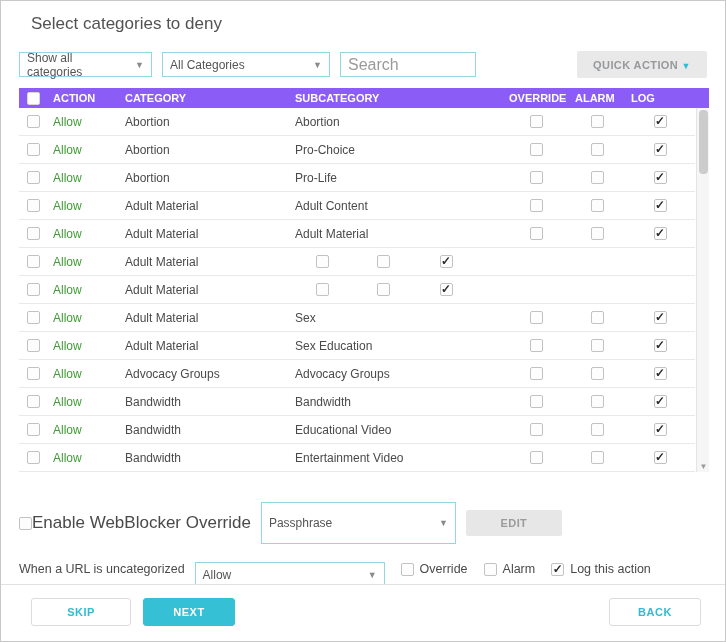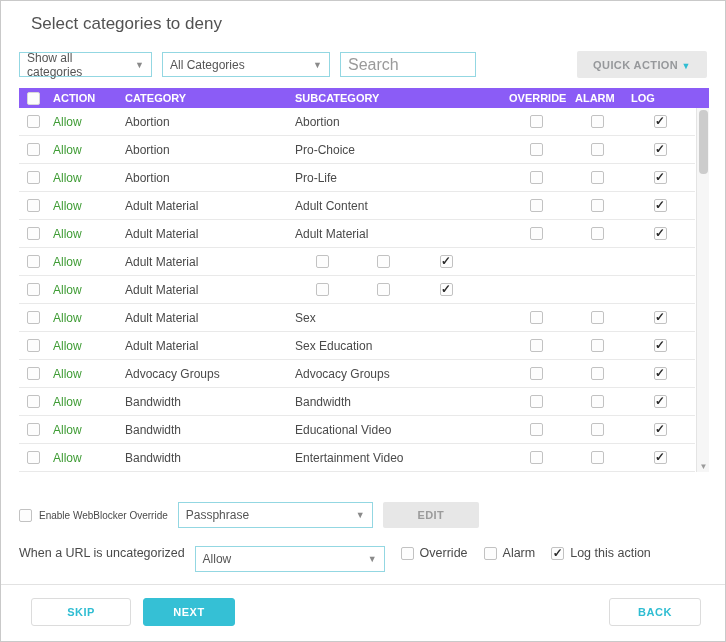--- a/index.html
+++ b/index.html
@@ -95,22 +95,22 @@
   }
   .scroll-down {
     position: absolute; bottom: 1px; left: 0; width: 13px;
     text-align: center; font-size: 8px; color: #9a9a9a; cursor: pointer;
   }
   
   .override-row {
     display: flex; align-items: center;
     margin: 30px 18px 0 18px;
   }
-  .override-row .label { font-size: 10px; color: #4a4a4a; margin-left: 7px; }
-  .dd-passphrase { width: 195px; height: 26px; margin-left: 10px; }
+  .override-row .label { font-size: 17px; color: #4a4a4a; }
+  .dd-passphrase { width: 195px; height: 42px; margin-left: 10px; }
   .edit-btn {
     width: 96px; height: 26px; margin-left: 10px;
     background: #e7e7e7; border: none; border-radius: 2px;
     font-size: 11px; font-weight: bold; letter-spacing: .4px;
     color: #9b9b9b; cursor: pointer;
     font-family: "Liberation Sans", sans-serif;
   }
   .uncat-row {
     display: flex; align-items: flex-start;
     margin: 18px 18px 0 18px;

